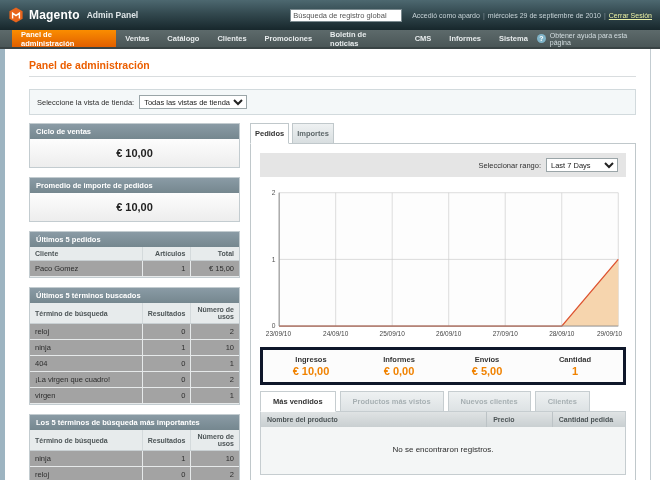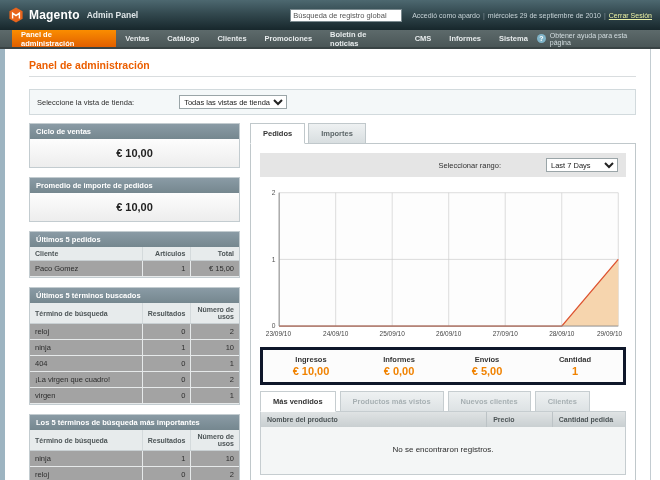--- a/index.html
+++ b/index.html
@@ -32,21 +32,21 @@
 
   
   .shell { border-left: 5px solid #9db4c1; border-right: 1px solid #c3ccd1; margin-right: 9px;
            min-height: 420px; background: #fff; padding-bottom: 14px; }
   .page-title { color: #eb5e00; font-size: 10.5px; font-weight: bold; padding: 10px 0 5px 24px; }
   .title-rule { border-bottom: 1px solid #d9dddf; margin: 0 14px 0 24px; }
 
   .switcher { margin: 12px 14px 8px 24px; background: #f4f8f9; border: 1px solid #d2dadd;
               padding: 5px 7px; display: flex; align-items: center; gap: 5px; font-size: 7.5px; }
   select { font-size: 7.5px; font-family: "Liberation Sans", sans-serif; height: 14px;
-           border: 1px solid #9aa5a8; background: #fff; color: #222; margin-left: 40px; }
+           border: 1px solid #9aa5a8; background: #fff; color: #222; }
 
   .cols { display: flex; gap: 10px; padding: 0 14px 0 24px; align-items: flex-start; }
   .col-left { width: 211px; flex: 0 0 211px; }
   .col-right { flex: 1; min-width: 0; }
 
   
   .widget { border: 1px solid #c3ccd0; margin-bottom: 9px; background: #fff; }
   .widget-head { background: linear-gradient(180deg,#899aa4,#74randa) }
   .widget-head { background: linear-gradient(180deg,#8a9ba5,#75878f); color: #fff; font-weight: bold;
                  font-size: 7.5px; padding: 3px 6px; }
@@ -56,21 +56,21 @@
   .wtable th { background: #e7ebec; color: #4c5456; font-weight: bold; font-size: 7px; text-align: left;
                padding: 3px 5px; border-bottom: 1px solid #c9d0d3; border-right: 1px solid #d4dadc; }
   .wtable td { font-size: 7.5px; color: #2c2c2c; padding: 3px 5px; border-bottom: 1px solid #e6e9ea;
                border-right: 1px solid #e6e9ea; background: #a3a3a3; }
   .wtable th:last-child, .wtable td:last-child { border-right: none; }
   .wtable th:nth-child(2), .wtable td:nth-child(2),
   .wtable th:nth-child(3), .wtable td:nth-child(3) { text-align: right; width: 23%; }
 
   
   .tabs { display: flex; gap: 3px; position: relative; z-index: 2; }
-  .tab { font-size: 7.5px; font-weight: bold; padding: 5px 12px; border: 1px solid #c0c8cb;
+  .tab { font-size: 7.5px; font-weight: bold; padding: 5px 4px; border: 1px solid #c0c8cb;
          background: linear-gradient(180deg,#eef1f2,#d8dee0); color: #5c6668; cursor: pointer; }
   .tab.active { background: #fff; border-bottom-color: #fff; color: #333; }
   .panel { border: 1px solid #c0c8cb; margin-top: -1px; background: #fff; padding: 9px; }
   .range-bar { background: #e5e5e5; padding: 5px 8px; display: flex; justify-content: flex-end;
                align-items: center; gap: 5px; font-size: 7.5px; }
   .chart-wrap { padding: 10px 2px 2px 2px; }
   .chart-wrap svg { display: block; width: 100%; }
 
   .stats { border: 3px solid #0f172a; display: flex; margin: 4px 0 6px 0; padding: 5px 4px; background: #fcfcfc; }
   .stat { flex: 1; text-align: center; }

